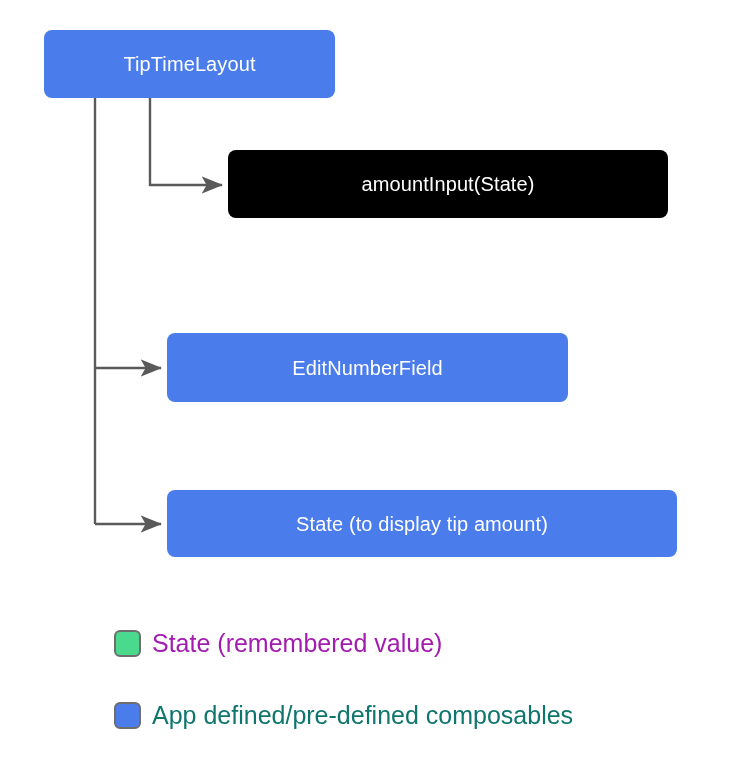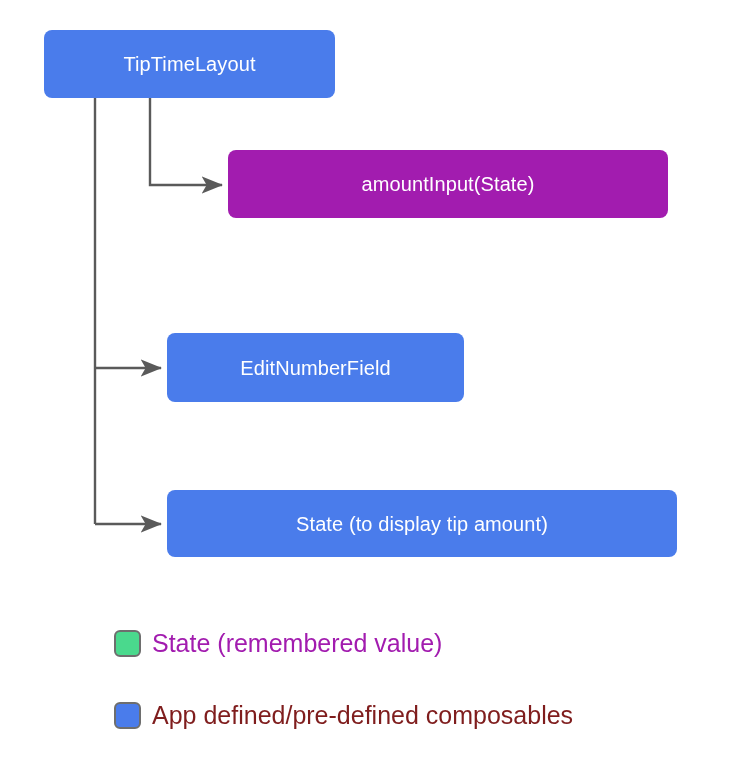--- a/index.html
+++ b/index.html
@@ -61,21 +61,21 @@
   }
   #node-amountinput {
     left: 228px;
     top: 150px;
     width: 440px;
     height: 68px;
   }
   #node-editnumberfield {
     left: 167px;
     top: 333px;
-    width: 297px;
+    width: 401px;
     height: 69px;
   }
   #node-text-display {
     left: 167px;
     top: 490px;
     width: 510px;
     height: 67px;
   }
 
   
@@ -128,36 +128,36 @@
 
     <path d="M95,368 L161,368" fill="none" stroke="#5a5a5a" stroke-width="2.4" marker-end="url(#arrowhead)"></path>
 
     <path d="M95,524 L161,524" fill="none" stroke="#5a5a5a" stroke-width="2.4" marker-end="url(#arrowhead)"></path>
   </svg>
 
   <div class="node" id="node-tiptimelayout" style-background="#4a7ceb" style="background-color: rgb(74, 124, 235); color: rgb(255, 255, 255);">
     <span>TipTimeLayout</span>
   </div>
 
-  <div class="node" id="node-amountinput" style="background-color: #a21caf; color: rgb(255, 255, 255);">
+  <div class="node" id="node-amountinput" style="background-color: #000000; color: rgb(255, 255, 255);">
     <span>amountInput(State)</span>
   </div>
 
   <div class="node" id="node-editnumberfield" style="background-color: rgb(74, 124, 235); color: rgb(255, 255, 255);">
     <span>EditNumberField</span>
   </div>
 
   <div class="node" id="node-text-display" style="background-color: rgb(74, 124, 235); color: rgb(255, 255, 255);">
     <span>State (to display tip amount)</span>
   </div>
 
   <div id="legend">
     <div class="legend-row">
       <span class="legend-swatch" id="legend-swatch-state" style="background-color: rgb(74, 217, 141); border-color: rgb(110, 110, 110);"></span>
       <span class="legend-label" style="color: #a21caf;">State (remembered value)</span>
     </div>
     <div class="legend-row">
       <span class="legend-swatch" id="legend-swatch-composables" style="background-color: rgb(74, 124, 235); border-color: rgb(110, 110, 110);"></span>
-      <span class="legend-label" style="color: #7f1d1d;">App defined/pre-defined composables</span>
+      <span class="legend-label" style="color: #0f766e;">App defined/pre-defined composables</span>
     </div>
   </div>
 
 </div>
 
 </body></html>

